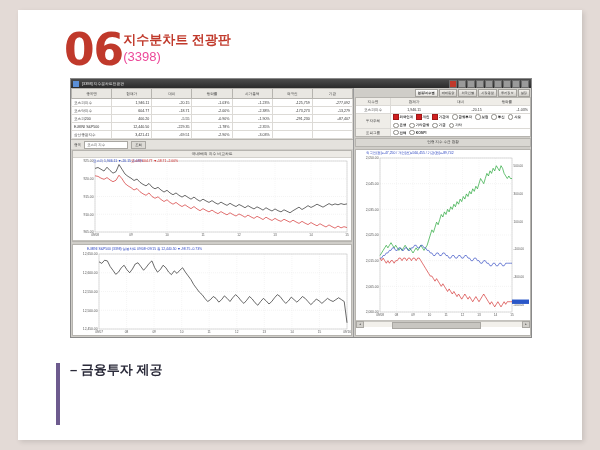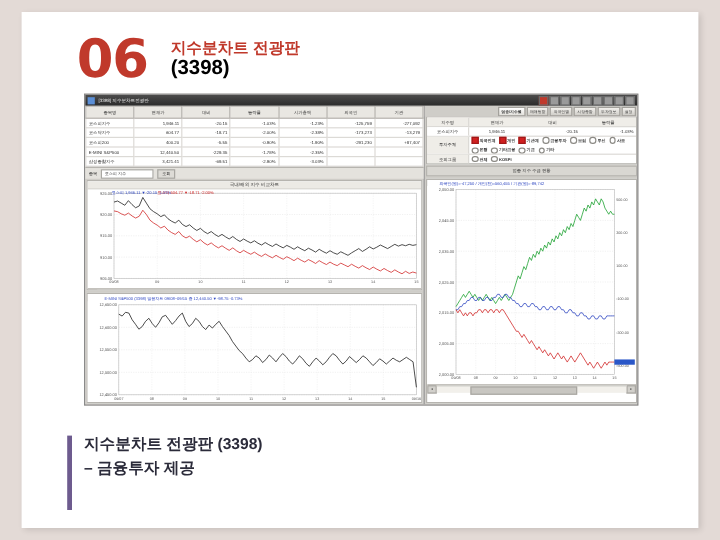--- a/index.html
+++ b/index.html
@@ -12,23 +12,23 @@
     position:absolute;left:18px;top:10px;width:564px;height:430px;
     background:#ffffff;
     box-shadow:2px 2px 5px rgba(0,0,0,.12);
   }
   
   .hdr{position:absolute;left:46px;top:18px;display:flex;align-items:flex-start;}
   .hdr-num{
     font-size:44px;line-height:44px;font-weight:bold;color:#c0392b;
     letter-spacing:-1px;font-family:"DejaVu Sans",sans-serif;
   }
-  .hdr-txt{margin-left:19px;padding-top:3px;}
+  .hdr-txt{margin-left:0;padding-top:3px;}
   .hdr-t1{font-size:13px;font-weight:bold;color:#c0392b;line-height:17px;}
-  .hdr-t2{font-size:17px;font-weight:bold;color:#000000;line-height:17px;}
+  .hdr-t2{font-size:13px;font-weight:normal;color:#ec4899;line-height:17px;}
 
   
   .app{
     position:absolute;left:52px;top:68px;width:460px;height:258px;
     background:#d6d3ce;border:1px solid #8a8a8a;overflow:hidden;
   }
   .titlebar{
     height:9px;background:linear-gradient(#4c4c4c,#2b2b2b);
     display:flex;align-items:center;padding:0 2px;position:relative;
   }
@@ -447,16 +447,15 @@
               </span>
             <span class="sc-arrow">▸</span>
           </div>
         </div>
       </div>
     </div>
   </div>
 
   <div class="cap">
     <span class="cap-bar"></span>
-    <div class="cap-l">지수분차트 전광판 (3398)</div>
     <div class="cap-l">– 금융투자 제공</div>
   </div>
 </div>
 
 </body></html>

